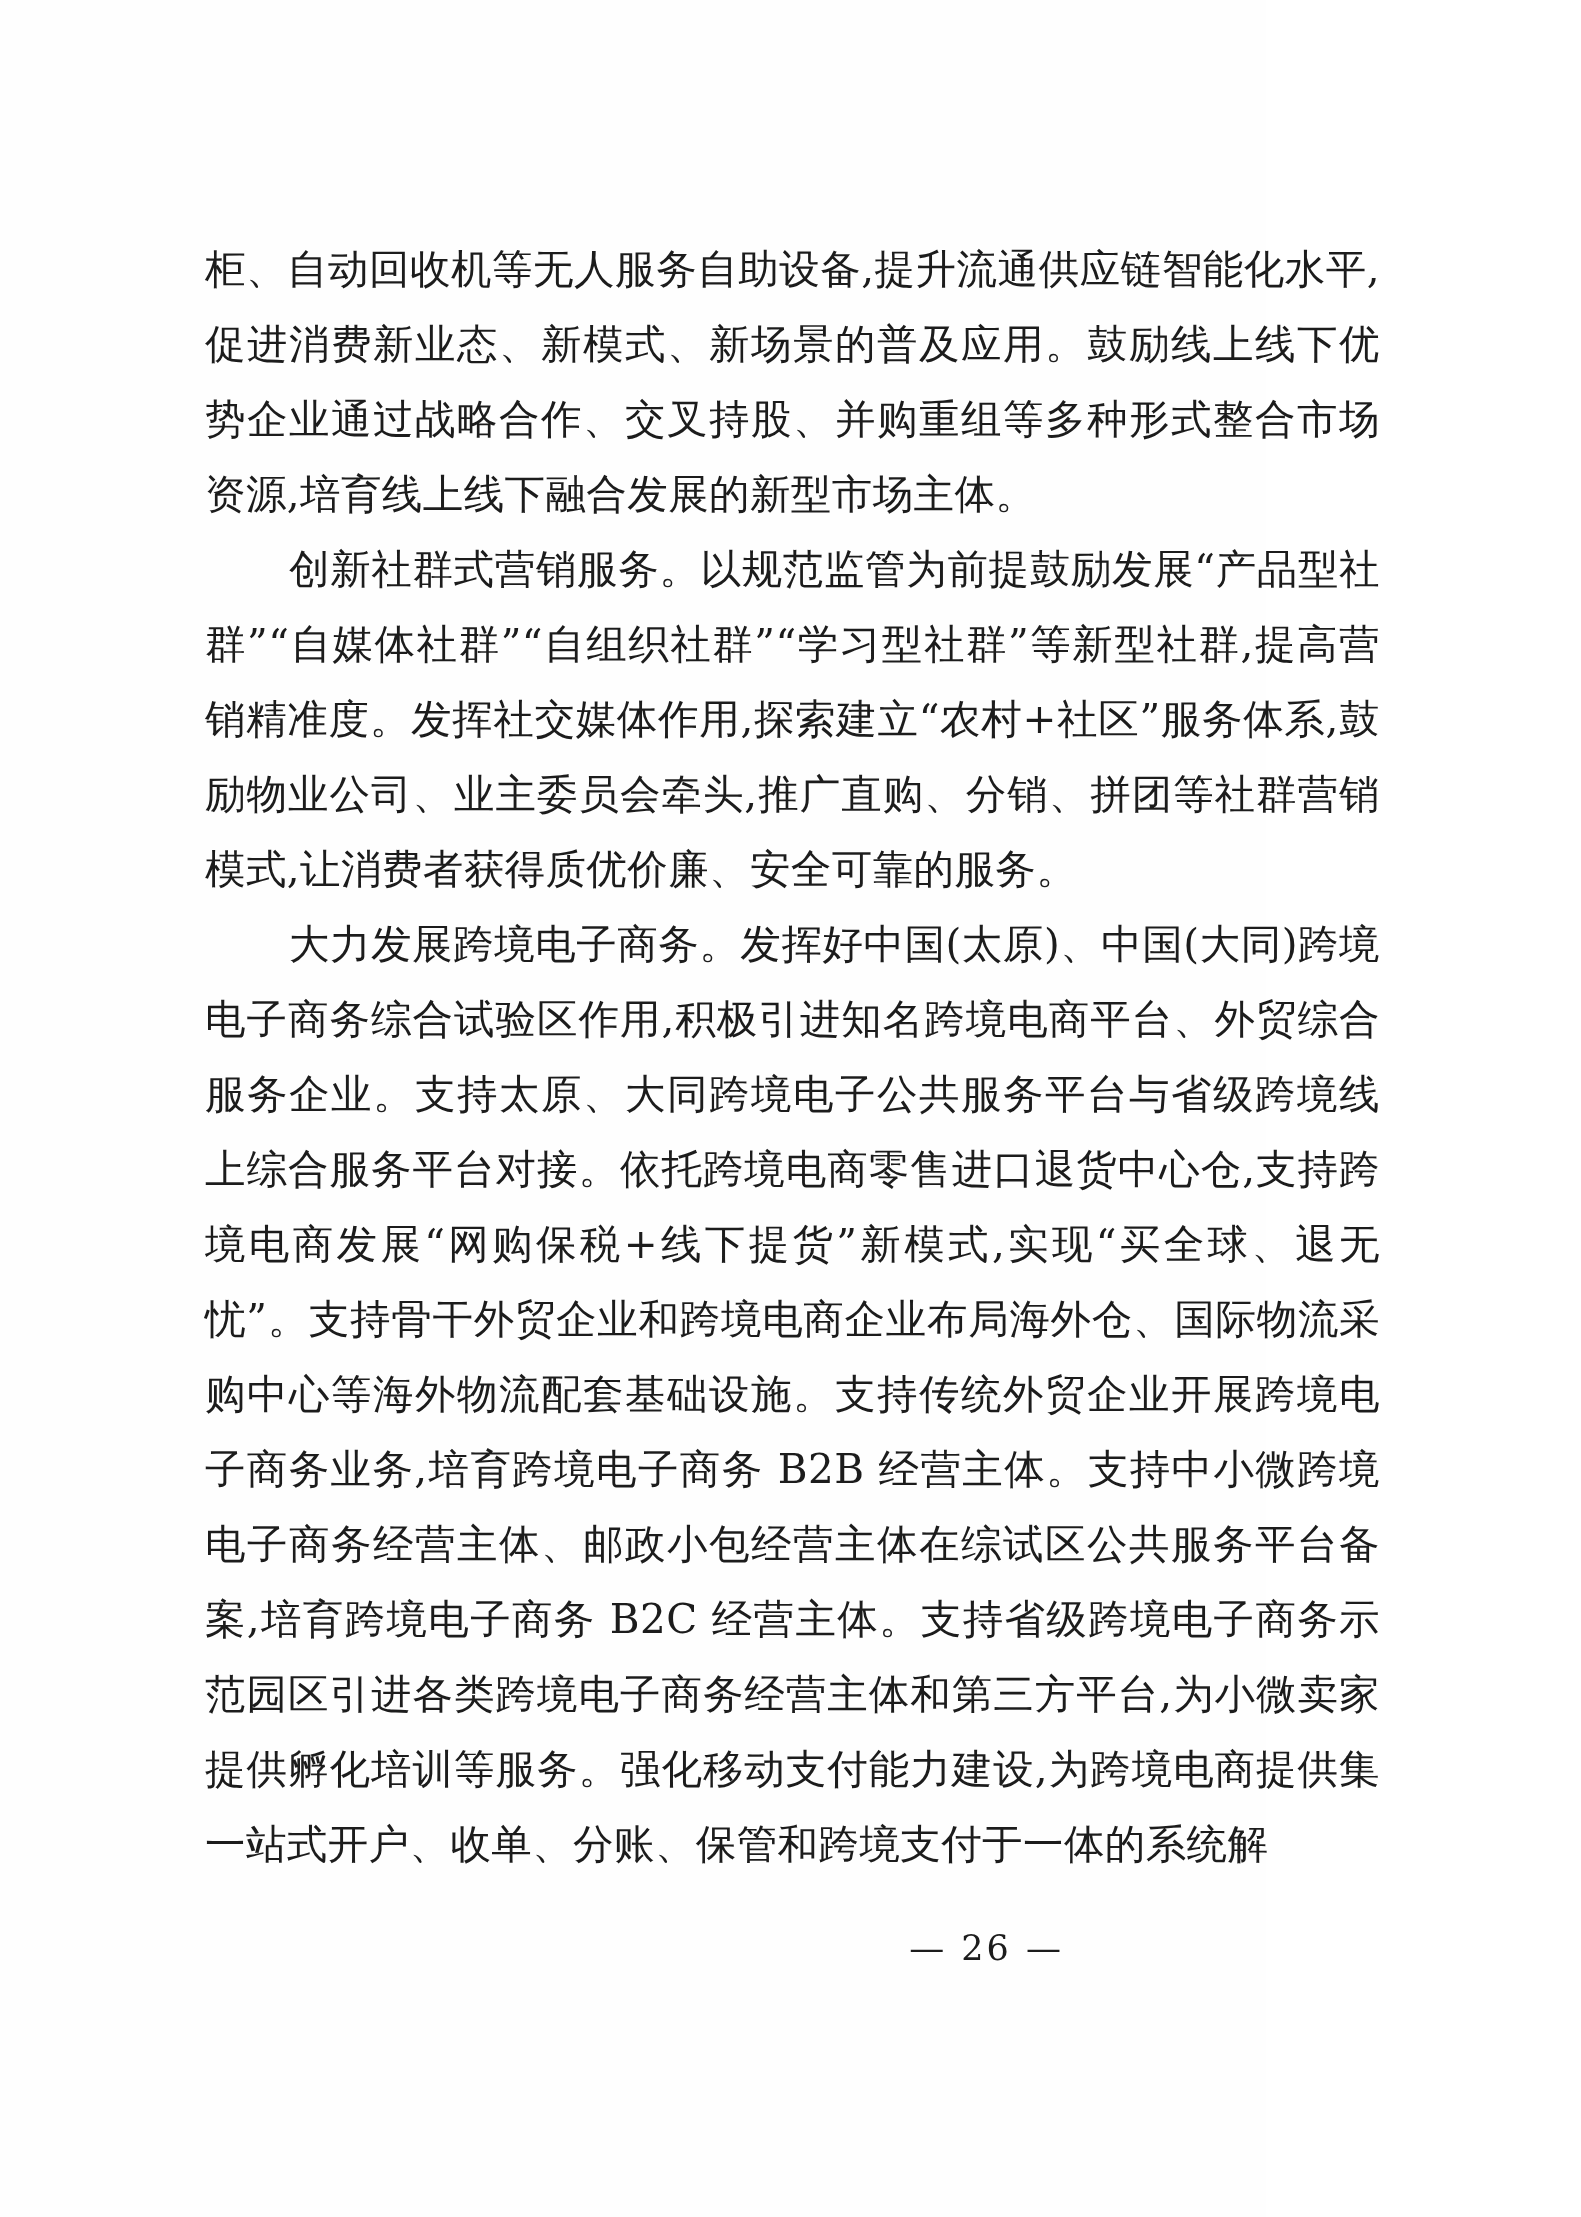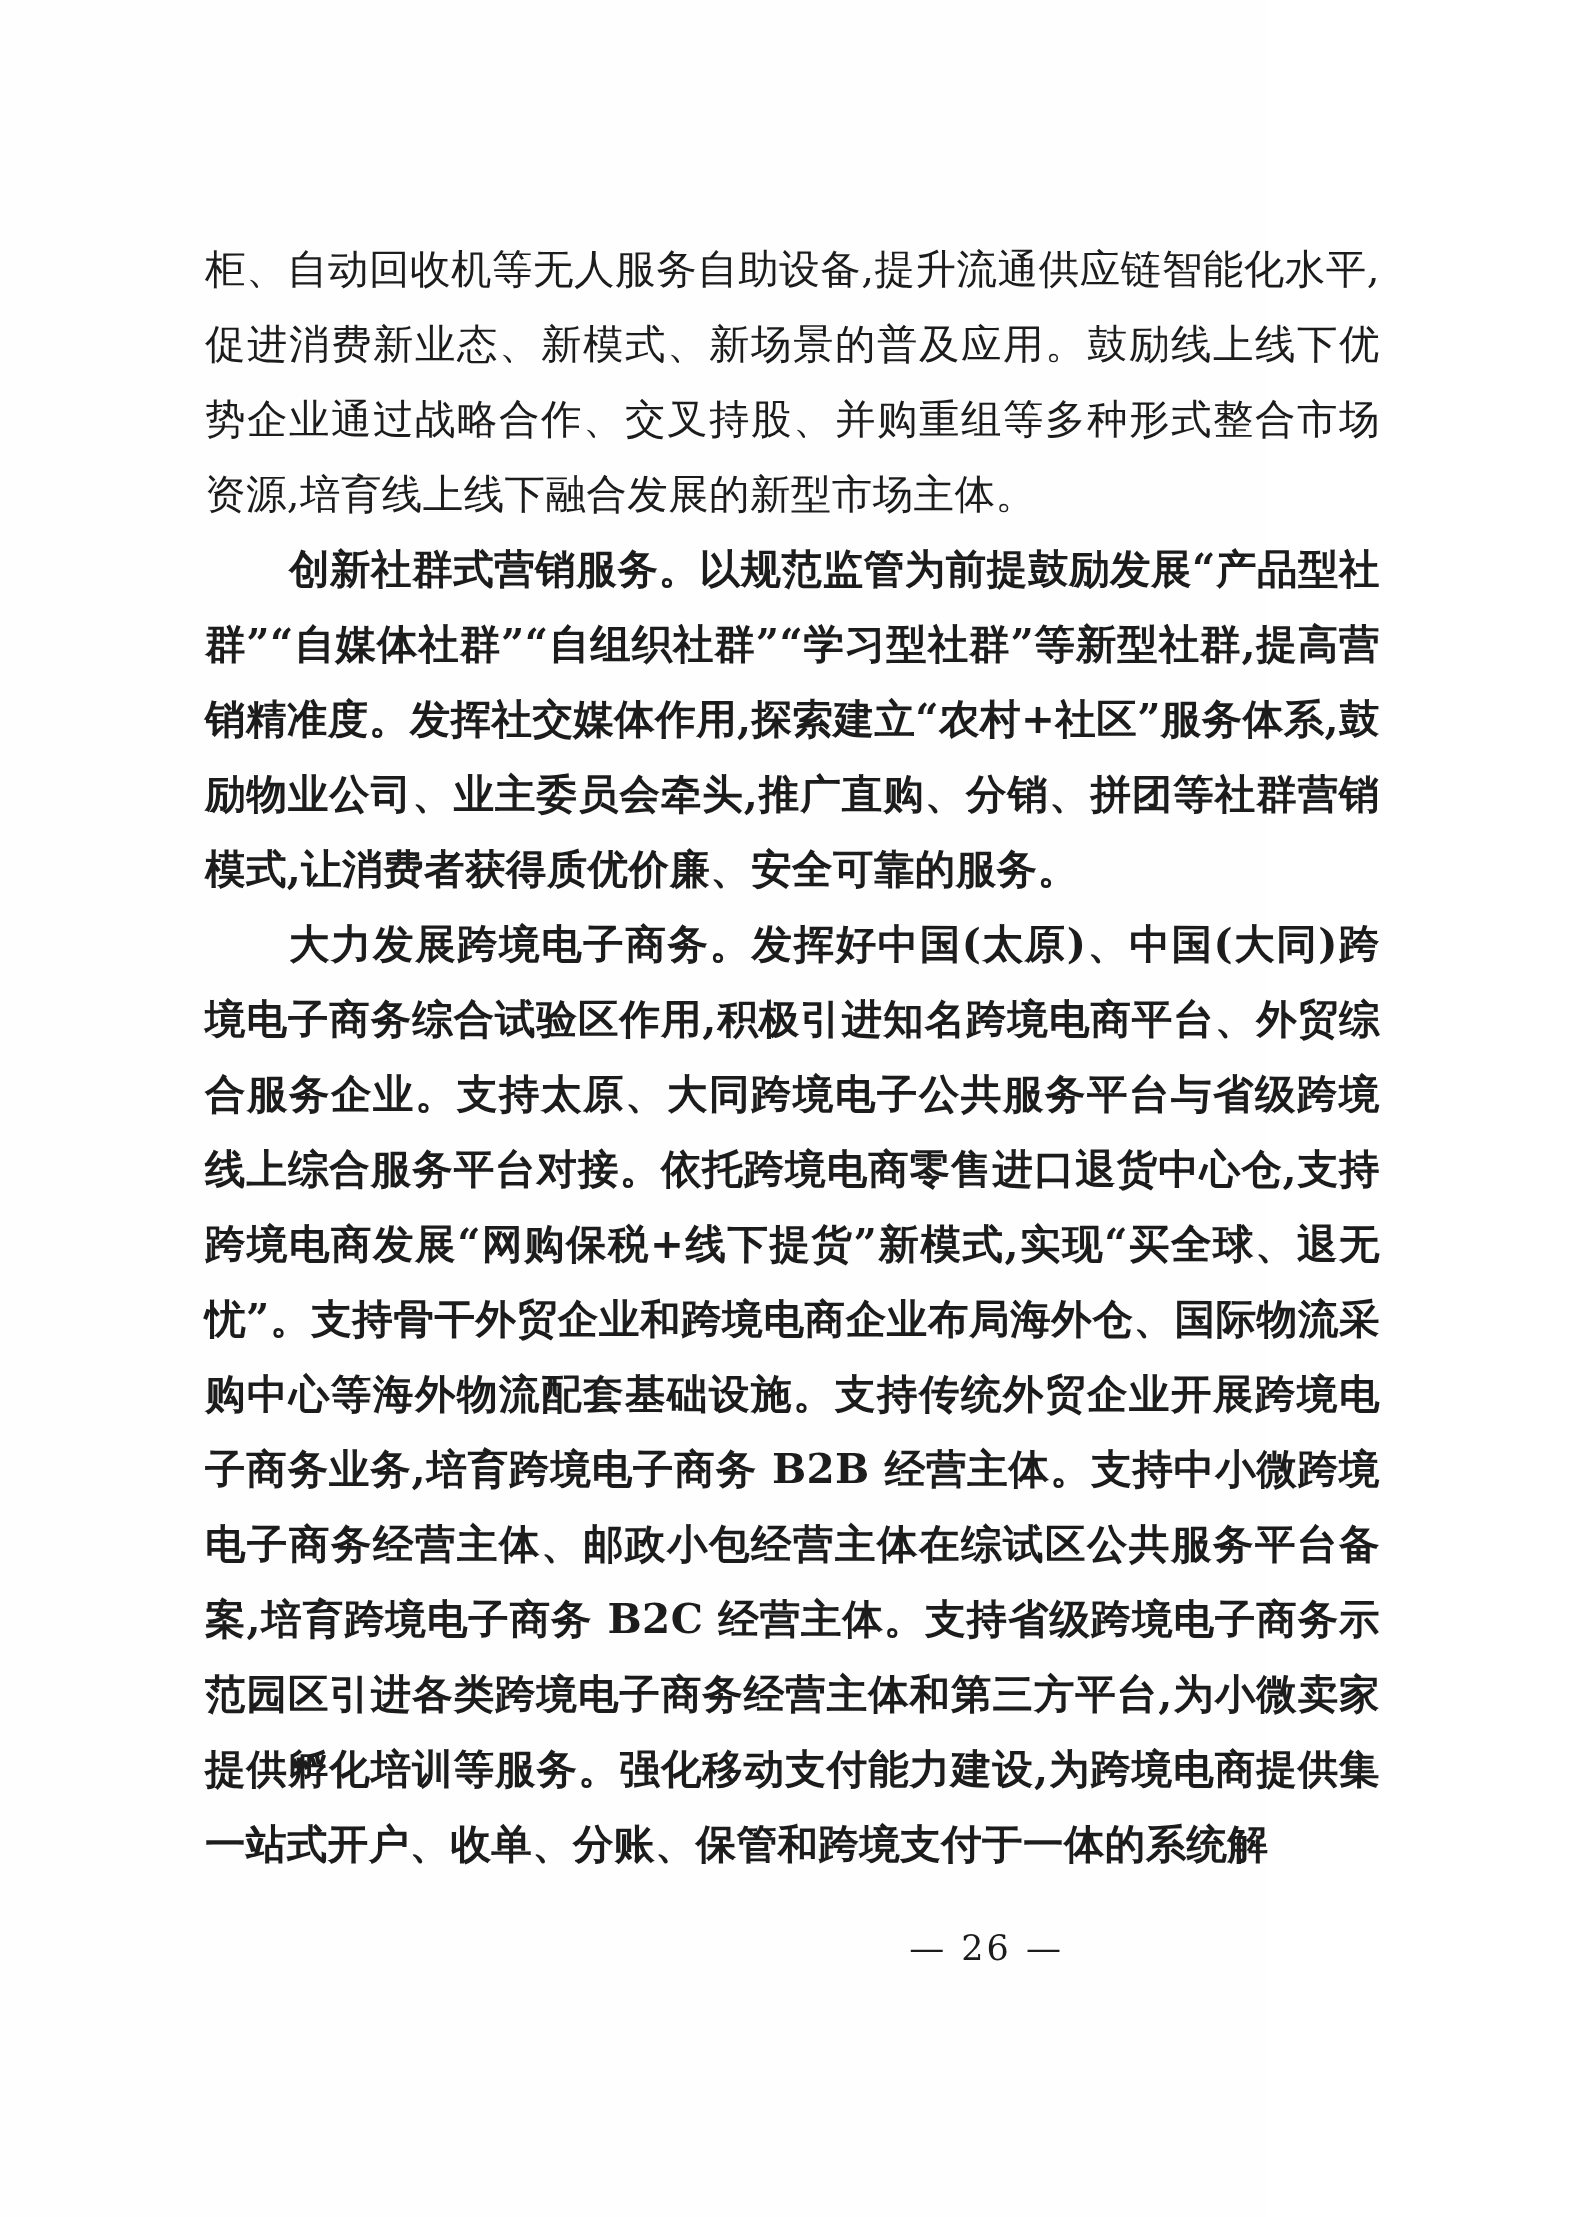--- a/index.html
+++ b/index.html
@@ -33,21 +33,20 @@
     font-size: 40.5px;
     line-height: 75px;
     text-align: justify;
     text-justify: inter-ideograph;
     margin: 0 0 0 0;
     letter-spacing: 0.4px;
     color: #1c1c1c;
   }
   .indent {
     text-indent: 84px;
-    font-weight: bold;
   }
   .page-number {
     position: absolute;
     right: 202px;
     top: 1928px;
     font-size: 35px;
     letter-spacing: 3px;
     color: #1c1c1c;
     font-family: "DejaVu Serif", "Liberation Serif", serif;
   }

